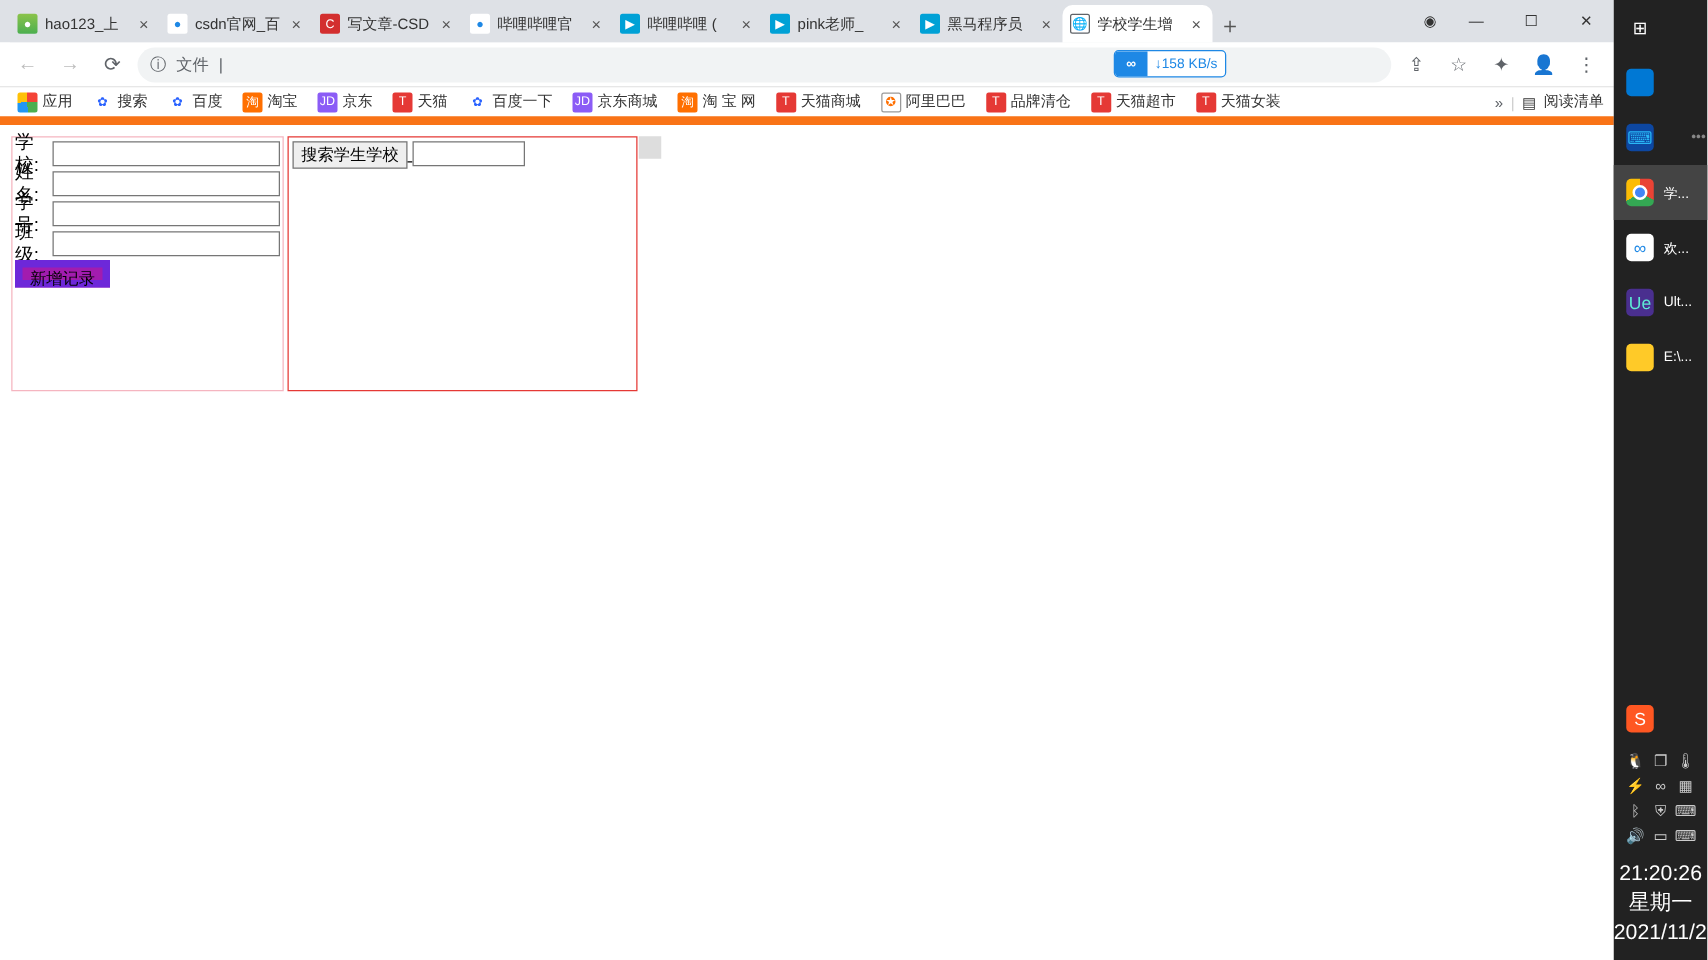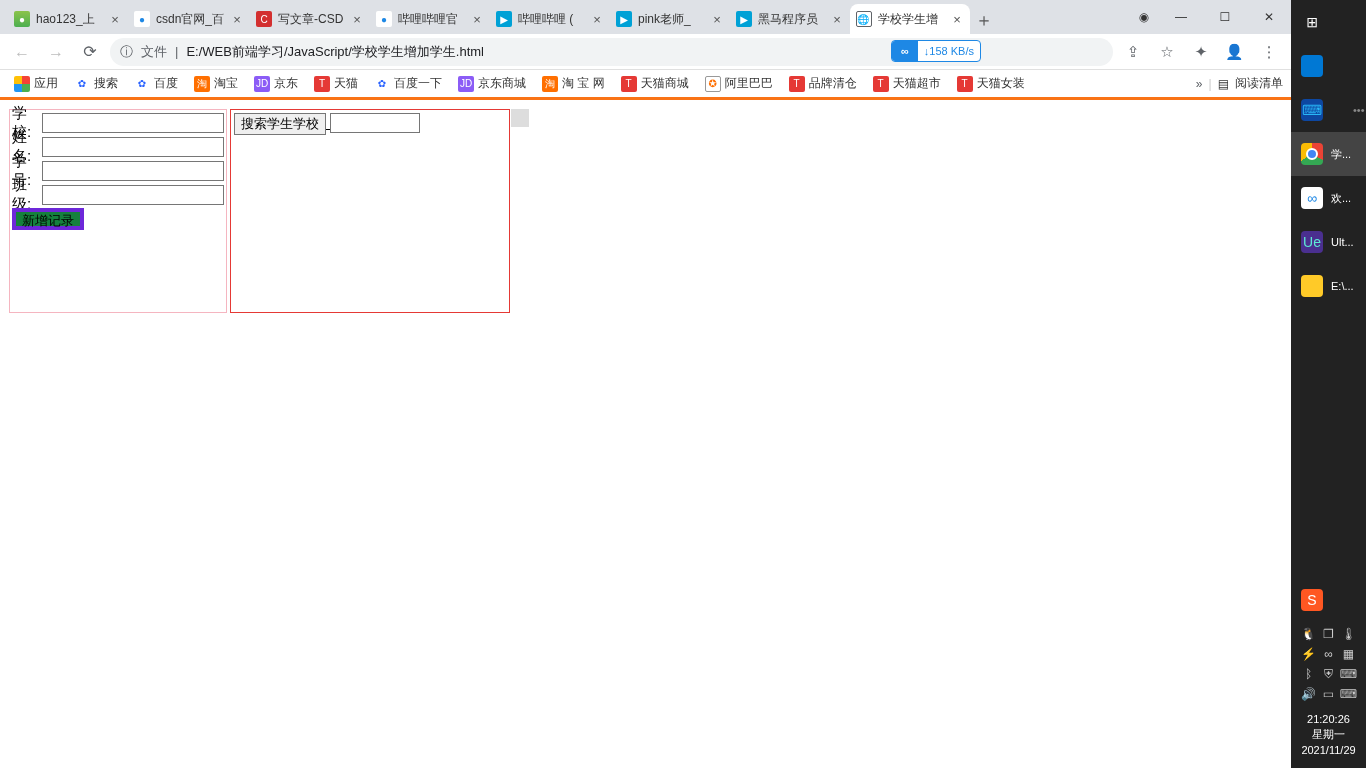--- a/index.html
+++ b/index.html
@@ -6,21 +6,21 @@
 body { width: 1366px; height: 768px; overflow: hidden; background: #fff; position: relative; }
 
 
 .taskbar { position: absolute; right: 0; top: 0; width: 75px; height: 768px; background: #222; display: flex; flex-direction: column; color: #fff; font-size: 11px; }
 .taskbar .task-item { height: 44px; display: flex; align-items: center; padding-left: 10px; gap: 8px; cursor: pointer; }
 .taskbar .task-item.active { background: #444; }
 .taskbar .task-icon { width: 22px; height: 22px; display: flex; align-items: center; justify-content: center; border-radius: 4px; font-size: 14px; }
 .taskbar .spacer { flex: 1; }
 .taskbar .tray { padding: 4px 6px; display: flex; flex-wrap: wrap; gap: 4px; justify-content: center; }
 .taskbar .tray span { width: 16px; height: 16px; display:flex; align-items:center; justify-content:center; font-size: 12px; color:#ccc; }
-.taskbar .clock { text-align: center; font-size: 11px; line-height: 1.4; padding: 6px 0 10px; }
+.taskbar .clock { text-align: center; font-size: 17px; line-height: 1.4; padding: 6px 0 10px; }
 
 
 .chrome { position: absolute; left: 0; top: 0; width: 1291px; height: 768px; background: #fff; display: flex; flex-direction: column; }
 
 
 .tabstrip { height: 34px; background: #dee1e6; display: flex; align-items: flex-end; padding-left: 8px; }
 .tab { height: 30px; min-width: 120px; max-width: 130px; background: #dee1e6; border-radius: 8px 8px 0 0; display: flex; align-items: center; padding: 0 6px; font-size: 12px; color: #333; gap: 6px; cursor: pointer; }
 .tab.active { background: #fff; }
 .tab .favicon { width: 16px; height: 16px; flex-shrink: 0; border-radius: 2px; display:flex; align-items:center; justify-content:center; font-size:10px; }
 .tab .title { flex: 1; white-space: nowrap; overflow: hidden; text-overflow: ellipsis; }
@@ -37,33 +37,33 @@
 .omnibox { flex: 1; height: 28px; background: #f1f3f4; border-radius: 14px; display: flex; align-items: center; padding: 0 10px; gap: 8px; font-size: 13px; color: #202124; }
 .omnibox .info { color: #5f6368; font-size: 13px; }
 .omnibox .prefix { color: #5f6368; }
 .omnibox .url { flex:1; white-space:nowrap; overflow:hidden; }
 .netbadge { position:absolute; right: 310px; top: 40px; height: 22px; background:#fff; border:1px solid #1e88e5; border-radius: 4px; display:flex; align-items:center; font-size:11px; overflow:hidden; }
 .netbadge .nb-left { background:#1e88e5; color:#fff; width:26px; height:100%; display:flex; align-items:center; justify-content:center; font-weight:bold; }
 .netbadge .nb-right { color:#1e88e5; padding: 0 6px; }
 .addrbar .ricon { width: 28px; height: 28px; display:flex; align-items:center; justify-content:center; color:#5f6368; font-size:15px; cursor:pointer; }
 
 
-.bmbar { height: 30px; background: #fff; display: flex; align-items: center; padding: 0 8px; gap: 20px; border-bottom: 3px solid #f97316; font-size: 12px; color:#333; }
+.bmbar { height: 30px; background: #fff; display: flex; align-items: center; padding: 0 8px; gap: 20px; border-bottom: 7px solid #f97316; font-size: 12px; color:#333; }
 .bm { display:flex; align-items:center; gap:4px; padding: 0 6px; height: 26px; cursor:pointer; border-radius:4px; }
 .bm .ico { width:16px; height:16px; display:flex; align-items:center; justify-content:center; border-radius:2px; font-size:10px; }
 .bmbar .spacer { flex:1; }
 .bmbar .right { display:flex; align-items:center; gap:6px; }
 
 
 .page { flex:1; background:#fff; position:relative; padding: 8px; font-size: 15px; }
 .box1 { position:absolute; left:9px; top:9px; width:218px; height:204px; border:1px solid #f5b5c0; padding:2px; }
 .box1 .row { display:flex; align-items:center; height:22px; margin-bottom:2px;justify-content:space-between; }
 .box1 .row label { font-size:15px; }
 .box1 .row input { flex:1; height:20px; border:1px solid #767676; font-size:13px; padding:0 2px; }
-.box1 button { height:22px; padding:0 6px; font-size:13px; background:#15803d; border:4px solid #6d28d9; cursor:pointer; }
+.box1 button { height:22px; padding:0 6px; font-size:13px; background:#a21caf; border:6px solid #6d28d9; cursor:pointer; }
 .box2 { position:absolute; left:230px; top:9px; width:280px; height:204px; border:1px solid #e53935; padding:3px;text-decoration:underline; }
 .box2 button { height:22px; padding:0 6px; font-size:13px; background:#efefef; border:1px solid #767676; cursor:pointer; }
 .box2 input { width:90px; height:20px; border:1px solid #767676; vertical-align:top; }
 .greybar { position:absolute; left:511px; top:9px; width:18px; height:18px; background:#ddd; }
 
 
 .fi-hao { background:linear-gradient(#8bc34a,#4caf50); color:#fff; }
 .fi-csdn { background:#fff; color:#1e88e5; }
 .fi-c { background:#d32f2f; color:#fff; }
 .fi-bili { background:#00a1d6; color:#fff; }
@@ -141,21 +141,20 @@
   </div>
 
   <div class="addrbar">
     <div class="navbtn disabled">←</div>
     <div class="navbtn disabled">→</div>
     <div class="navbtn">⟳</div>
     <div class="omnibox">
       <span class="info">ⓘ</span>
       <span class="prefix">文件</span>
       <span style="color:#5f6368;">|</span>
-      <span class="url">E:/WEB前端学习/JavaScript/学校学生增加学生.html</span>
     </div>
     <div class="ricon">⇪</div>
     <div class="ricon">☆</div>
     <div class="ricon">✦</div>
     <div class="ricon">👤</div>
     <div class="ricon">⋮</div>
   </div>
 
   <div class="netbadge">
     <div class="nb-left">∞</div>

